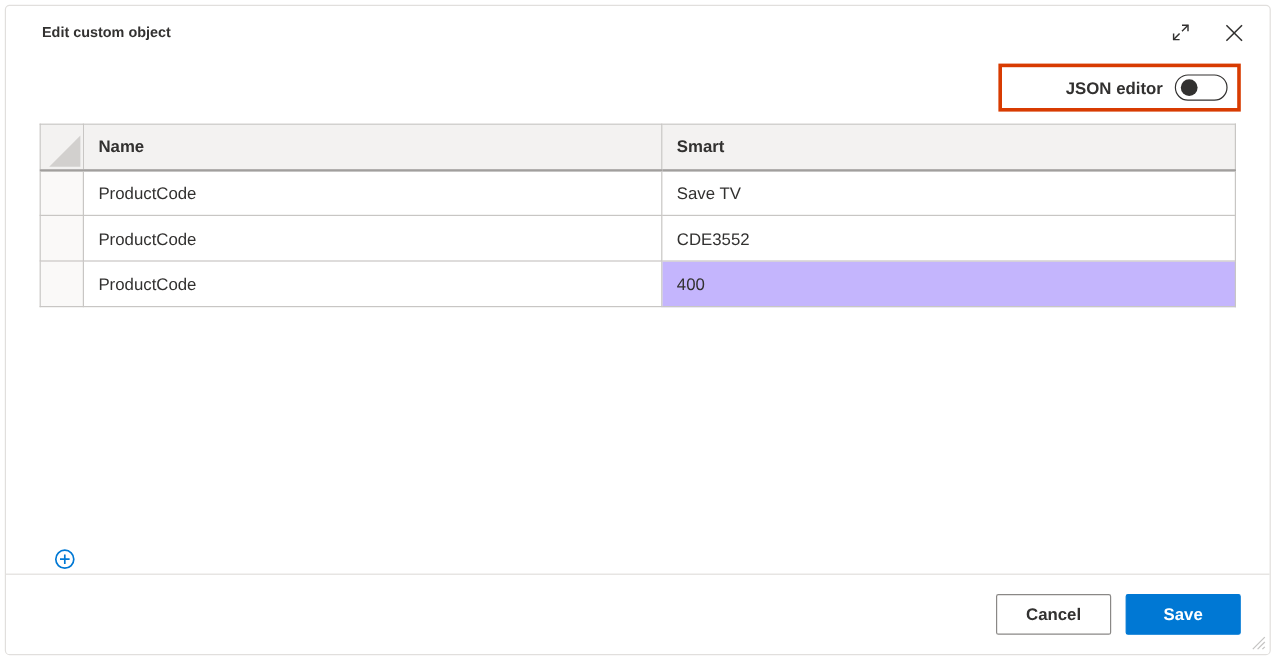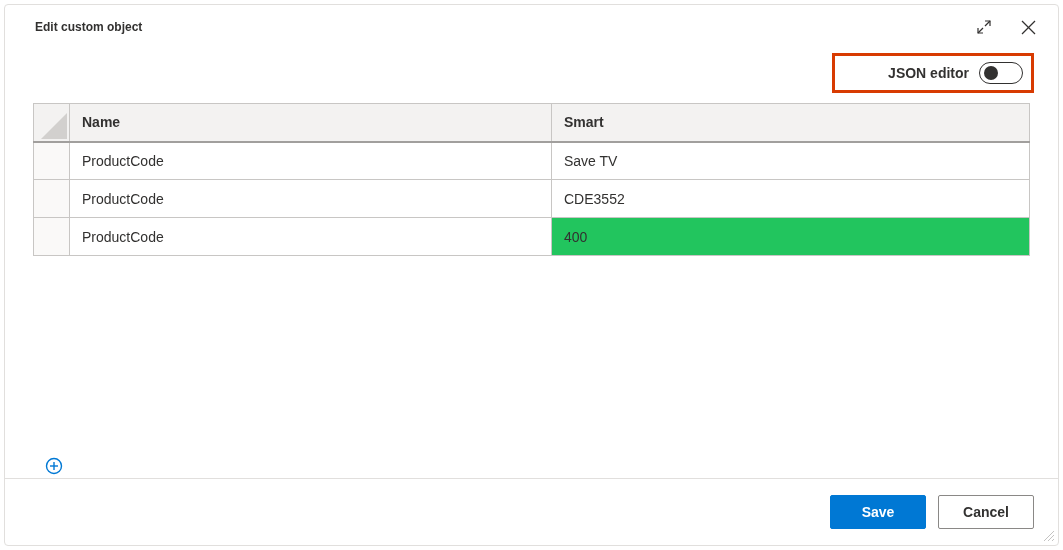--- a/index.html
+++ b/index.html
@@ -114,21 +114,21 @@
     padding: 0 !important;
     position: relative;
     background: #f3f2f1;
   }
   .row-handle {
     width: 36px;
     background: #faf9f8;
     padding: 0 !important;
   }
   .selected-cell {
-    background: #22c55e;
+    background: #c4b5fd;
   }
   .corner-tri {
     position: absolute;
     right: 2px;
     bottom: 2px;
     width: 0;
     height: 0;
     border-left: 26px solid transparent;
     border-bottom: 26px solid #d2d0ce;
   }
@@ -253,22 +253,22 @@
         <svg width="18" height="18" viewBox="0 0 18 18" fill="none" stroke="#0078d4" stroke-width="1.4">
           <circle cx="9" cy="9" r="7.5"></circle>
           <line x1="9" y1="5" x2="9" y2="13"></line>
           <line x1="5" y1="9" x2="13" y2="9"></line>
         </svg>
       </span>
     </div>
   </div>
 
   <div class="footer">
+    <div class="btn btn-secondary">Cancel</div>
     <div class="btn btn-primary">Save</div>
-    <div class="btn btn-secondary">Cancel</div>
     <svg class="resize-grip" viewBox="0 0 14 14" stroke="#8a8886" stroke-width="1">
       <line x1="3" y1="13" x2="13" y2="3"></line>
       <line x1="7" y1="13" x2="13" y2="7"></line>
       <line x1="11" y1="13" x2="13" y2="11"></line>
     </svg>
   </div>
 
 </div>
 
 </body></html>

